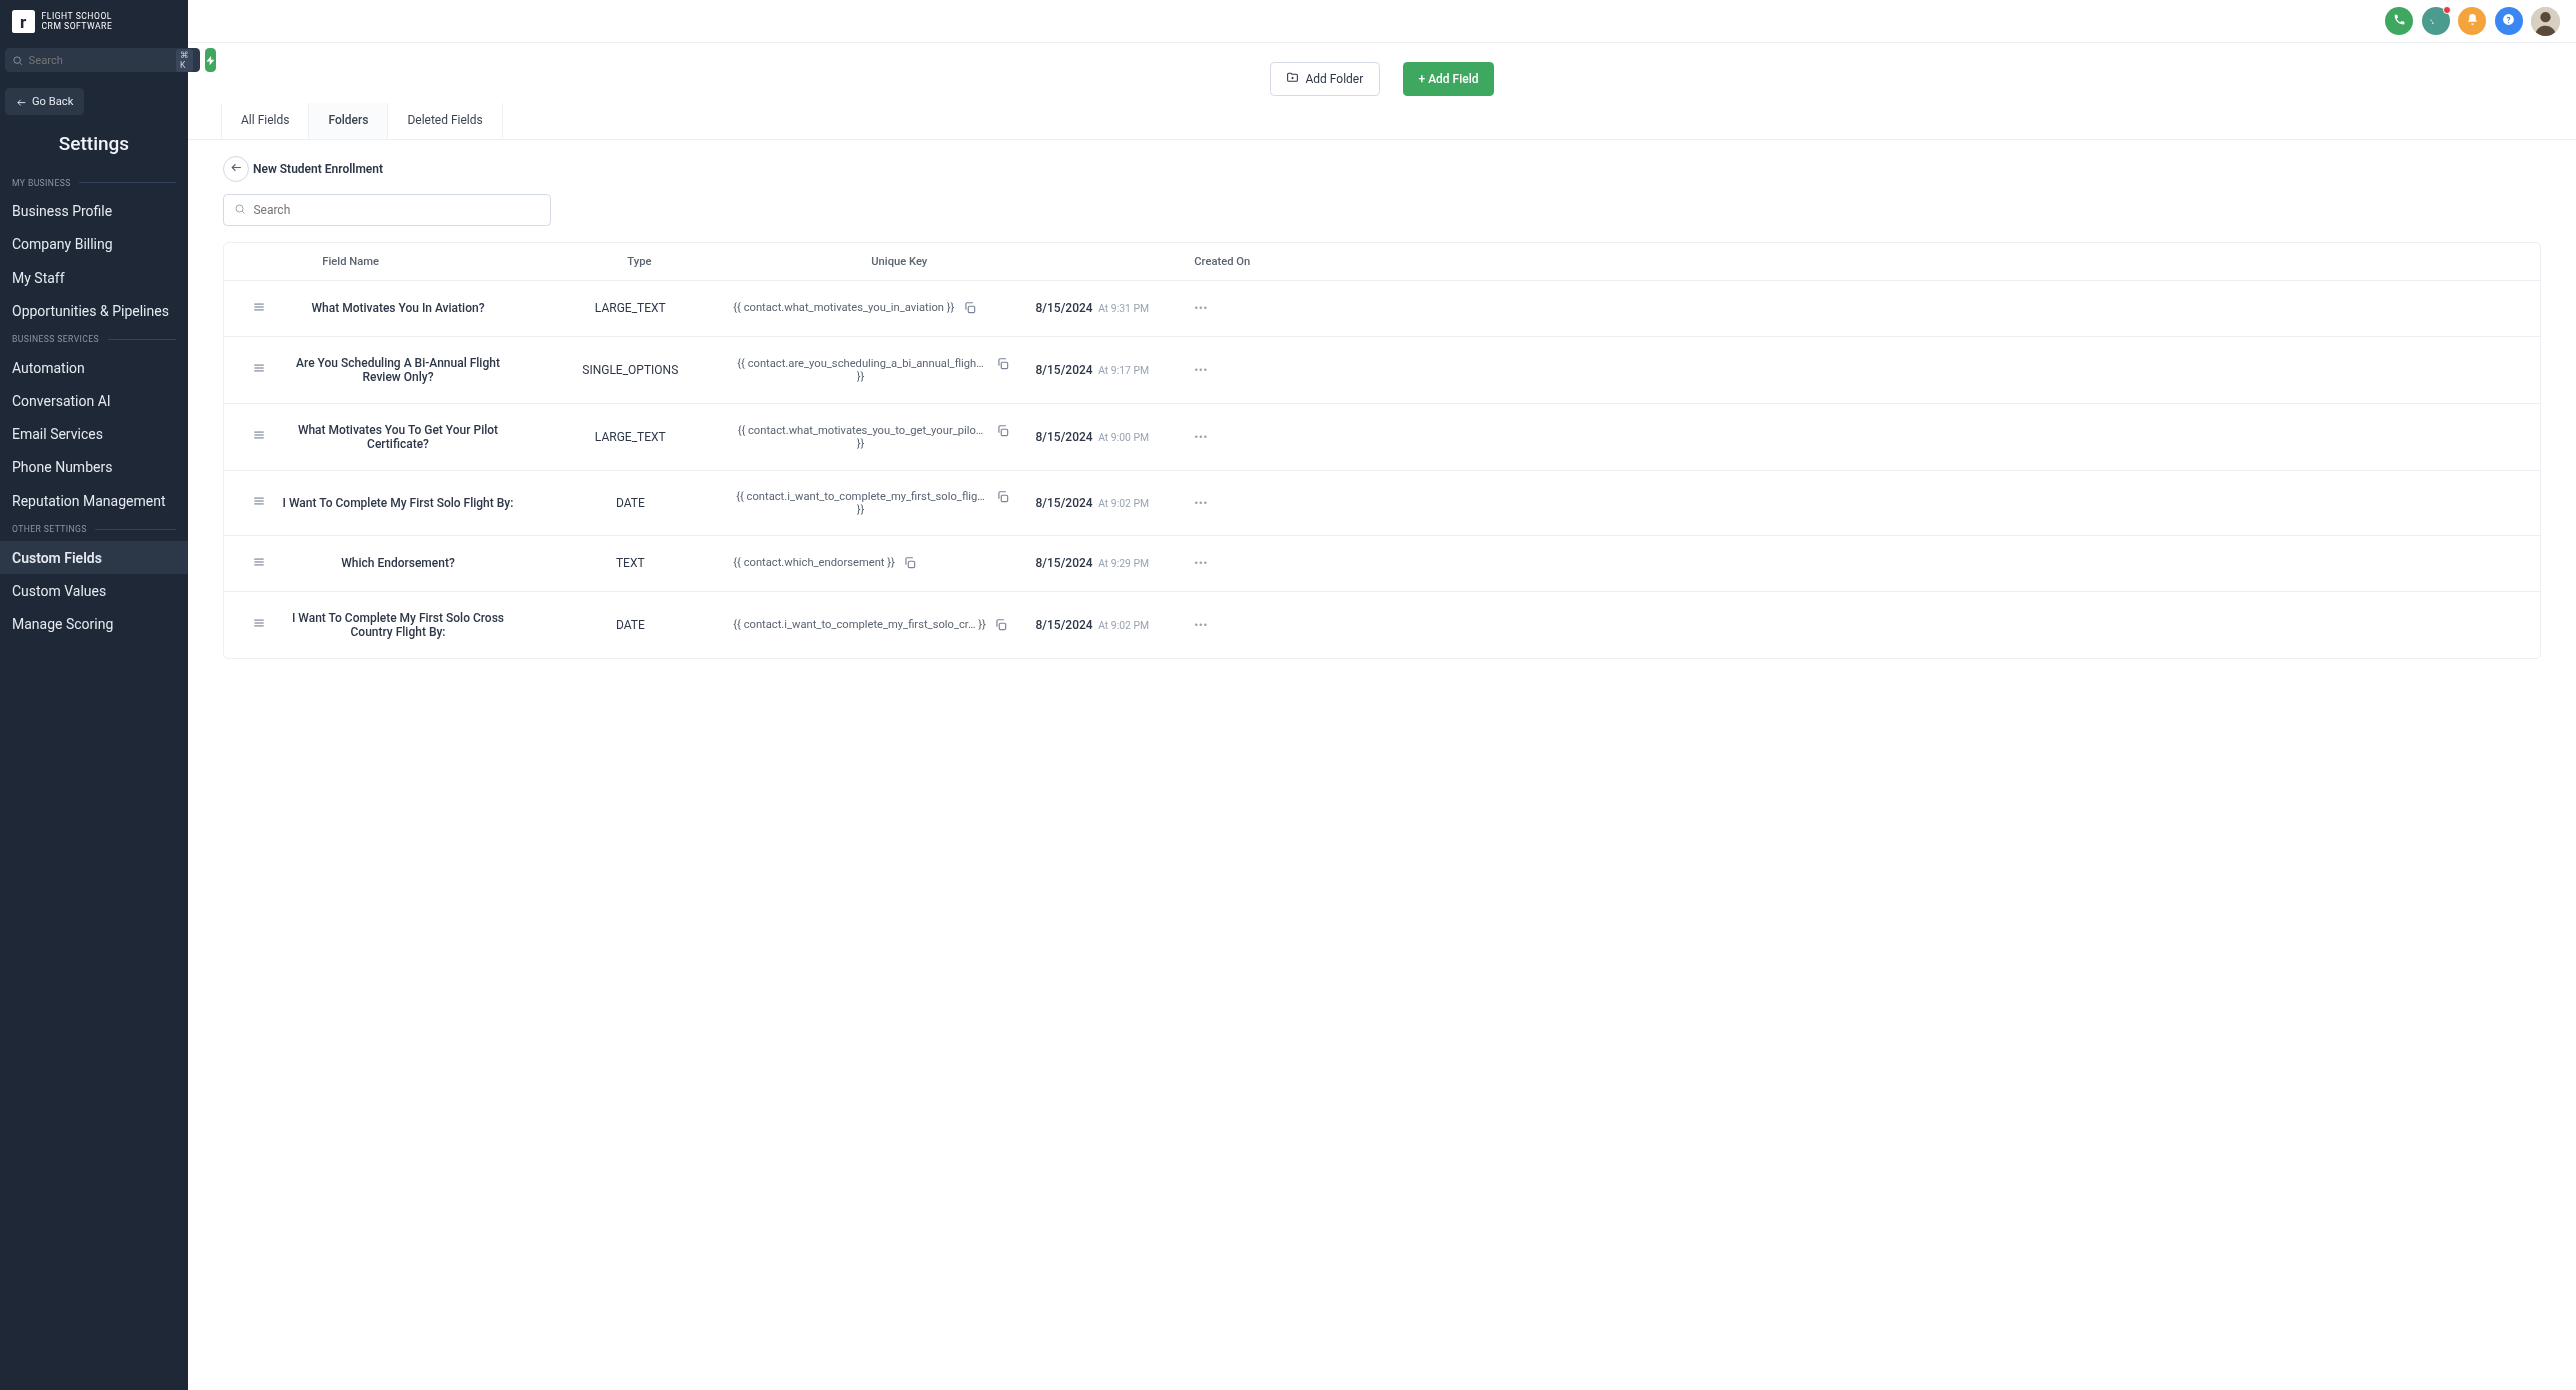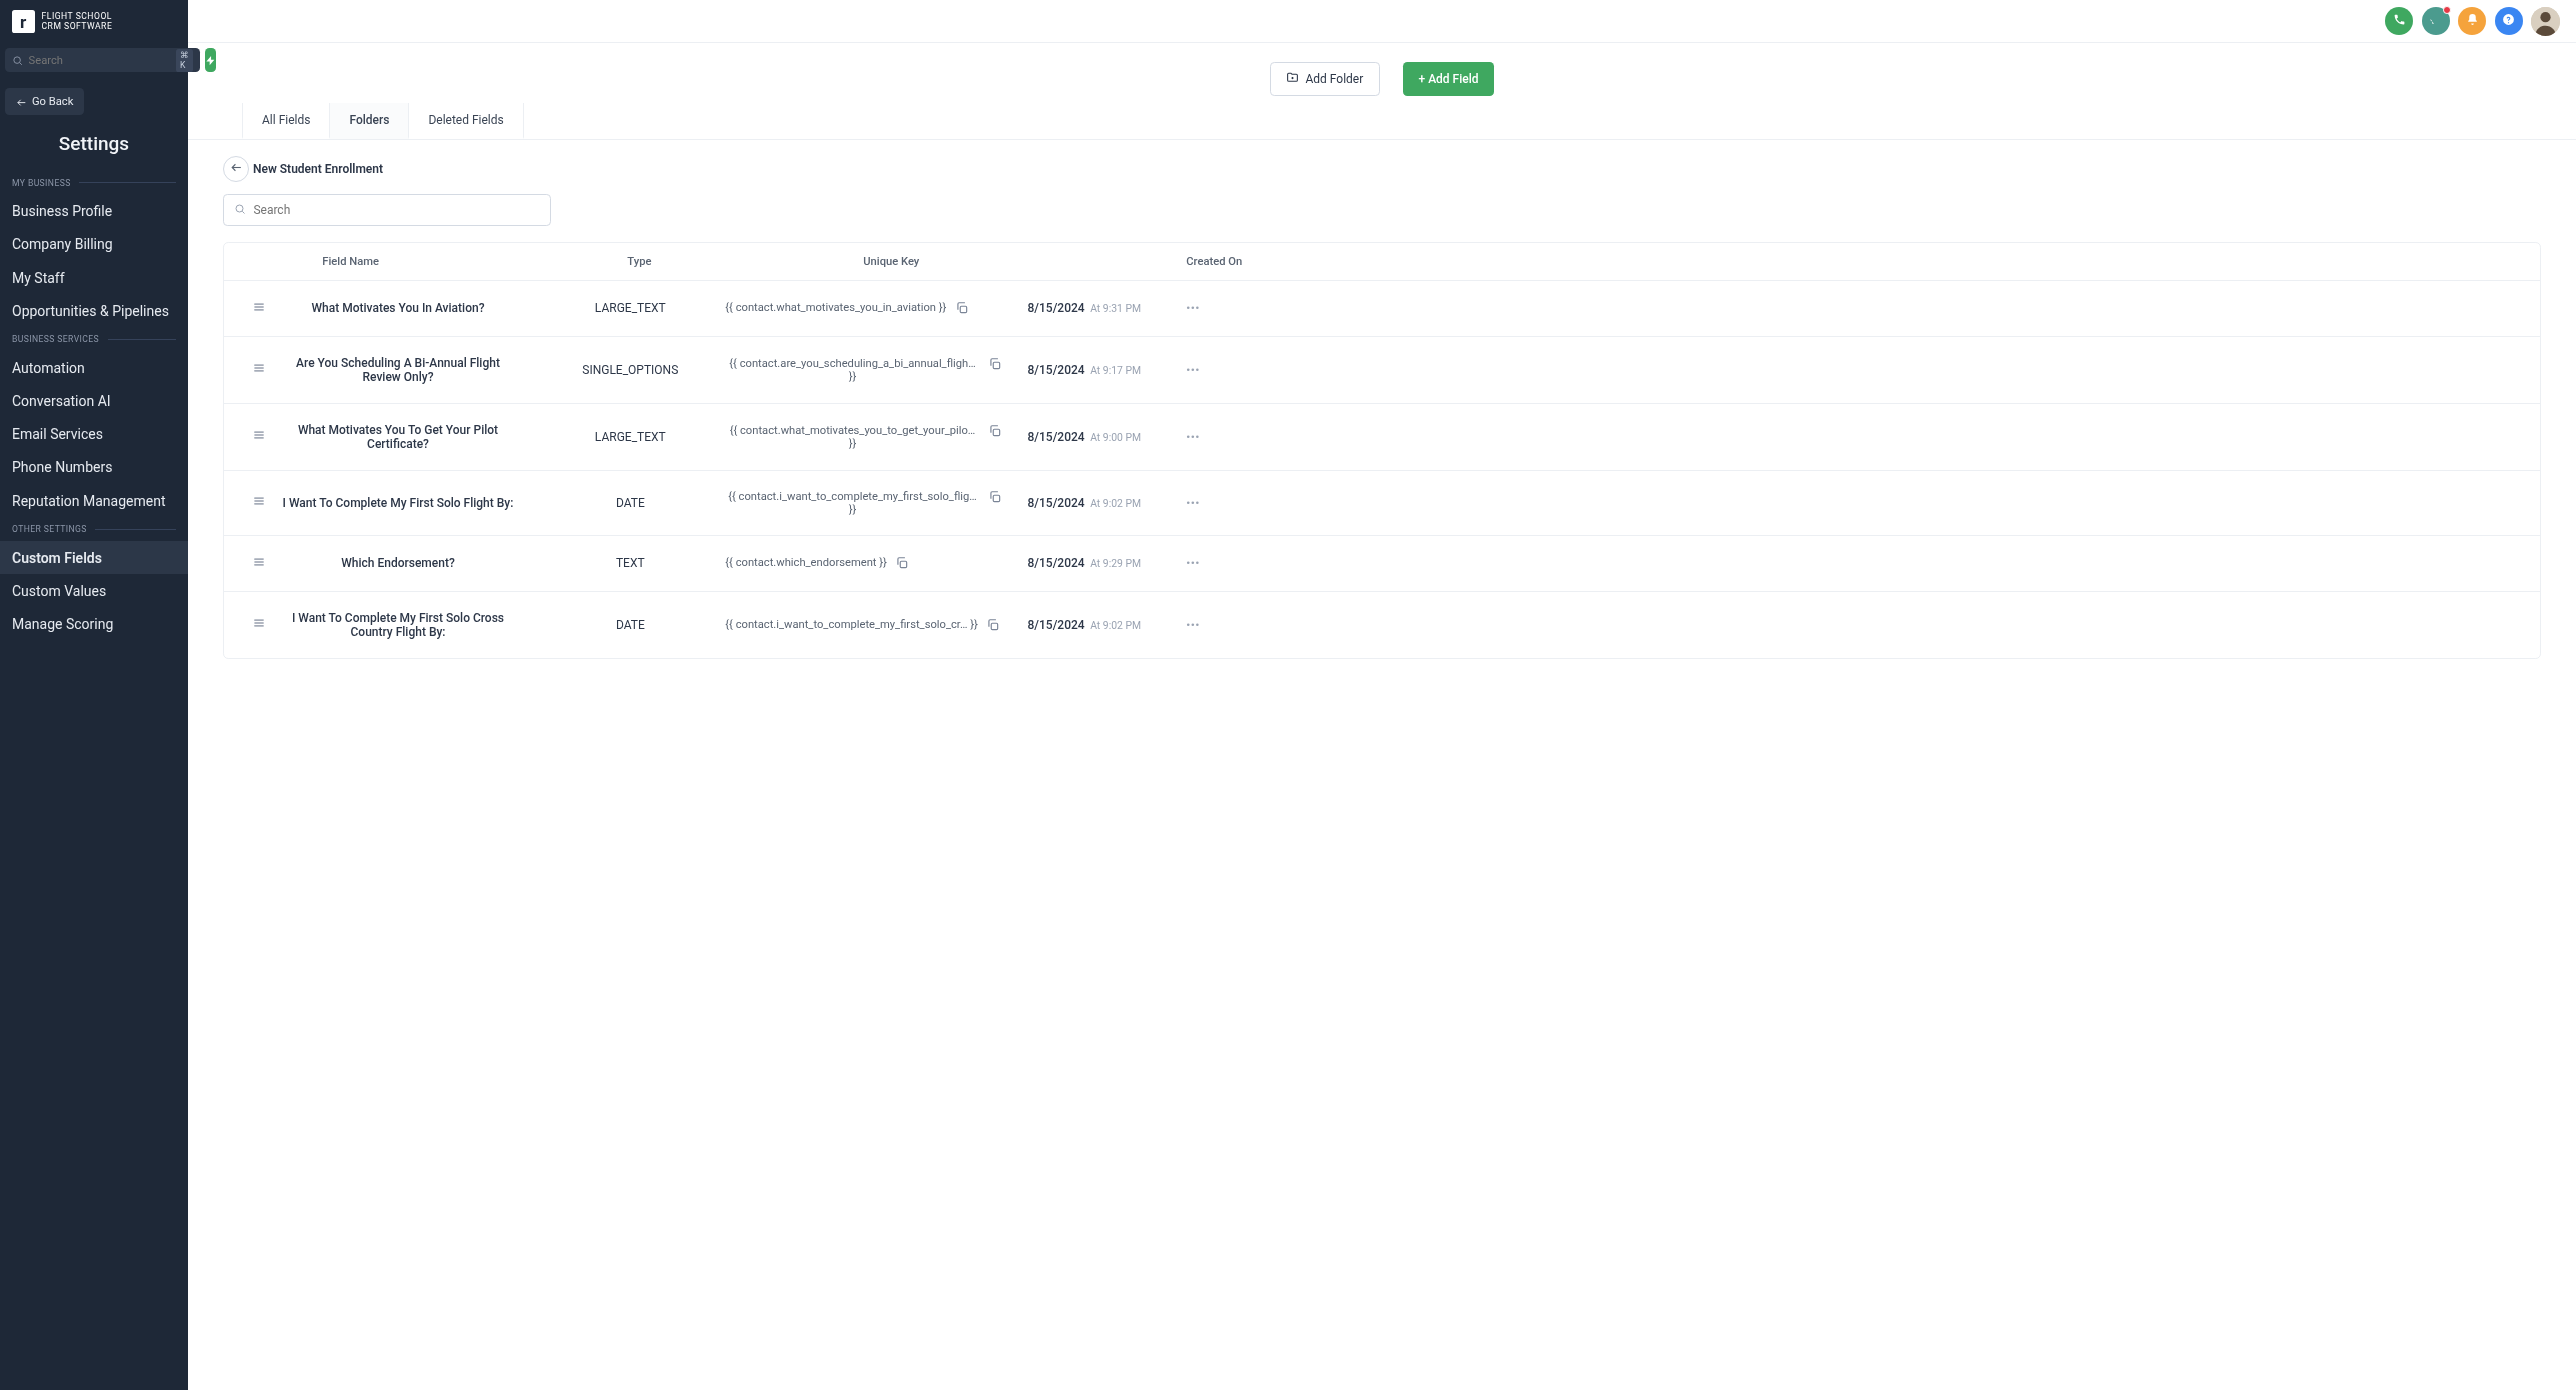--- a/index.html
+++ b/index.html
@@ -36,40 +36,40 @@
 .tb-orange { background: #f5a33c; }
 .tb-blue   { background: #3a86f2; }
 .tb-avatar { width: 29px; height: 29px; border-radius: 50%; background: #d9cfc0; overflow: hidden; }
 .red-dot { position: absolute; top: -0.9px; right: -0.9px; width: 7.8px; height: 7.8px; background: #e63946; border-radius: 50%; border: 1.7px solid #fff; }
 
 .action-row { display: flex; justify-content: center; gap: 23px; padding: 19px 35px 7px; }
 .btn { border-radius: 4.3px; font-size: 12px; padding: 7.8px 15.6px; display: flex; align-items: center; gap: 6px; cursor: pointer; }
 .btn-outline { border: 0.9px solid #d4dae3; color: #2d3748; background: #fff; }
 .btn-primary { background: #3fa860; color: #fff; border: none; font-weight: 500; }
 
-.tabs { display: flex; border-bottom: 0.9px solid #eceff3; padding-left: 54px; }
+.tabs { display: flex; border-bottom: 0.9px solid #eceff3; padding-left: 33px; }
 .tab { padding: 10.4px 19px; font-size: 12px; color: #3a4454; cursor: pointer; border-right: 0.9px solid #eceff3; border-bottom: 2.6px solid transparent; }
 .tab:first-child { border-left: 0.9px solid #eceff3; }
 .tab.active { border-bottom: 2.6px solid transparent; font-weight: 500; background: #fafbfc; }
 
 .content { flex: 1; overflow-y: auto; padding: 15.6px 35px 52px; }
 
 .folder-header { display: flex; align-items: center; gap: 4px; margin-bottom: 12px; }
 .back-circle { width: 26px; height: 26px; border: 0.9px solid #d4dae3; border-radius: 50%; display: flex; align-items: center; justify-content: center; cursor: pointer; }
 .folder-title { font-size: 12px; font-weight: 600; color: #2d3748; }
 
 .list-search { width: 328px; border: 0.9px solid #d4dae3; border-radius: 4.3px; display: flex; align-items: center; padding: 7px 10.4px; gap: 7px; margin-bottom: 15.6px; }
 .list-search input { border: none; outline: none; font-size: 12px; flex: 1; }
 
 .table { background: #fff; border: 0.9px solid #eceff3; border-radius: 5.2px; }
 .th-row { display: flex; padding: 12px 17.3px; font-size: 11.2px; color: #5a6472; font-weight: 500; gap: 46px; }
 .col-drag    { width: 35px; }
 .col-name    { width: 259px; padding-right: 15.6px; }
 .col-type    { width: 190px; }
-.col-key     { width: 277px; display: flex; gap: 8.6px; align-items: flex-start; }
+.col-key     { width: 277px; display: flex; gap: 8.6px; align-items: flex-start; margin-left: 8px; }
 .col-created { width: 164px; }
 .col-actions { width: 52px; display: flex; justify-content: center; }
 
 .tr-row { display: flex; align-items: center; padding: 19px 17.3px; border-top: 0.9px solid #eceff3; font-size: 12px; color: #2d3748; text-align: center; }
 .tr-row .col-name { font-weight: 500; }
 .tr-row .col-key  { color: #5a6472; font-size: 11.2px; word-break: break-all; }
 .created-date { font-weight: 500; }
 .created-time { color: #9aa3b2; font-size: 10.4px; margin-left: 2.6px; }
 
 .drag-handle, .copy-icon, .more-icon, .search-ico, .arrow-left-ico { display: inline-flex; }

